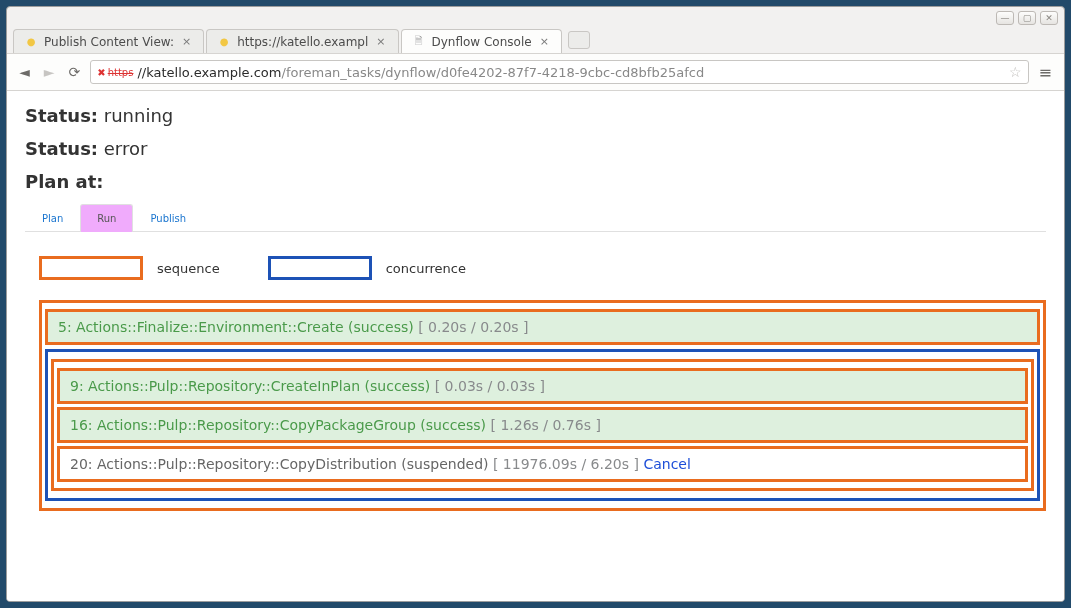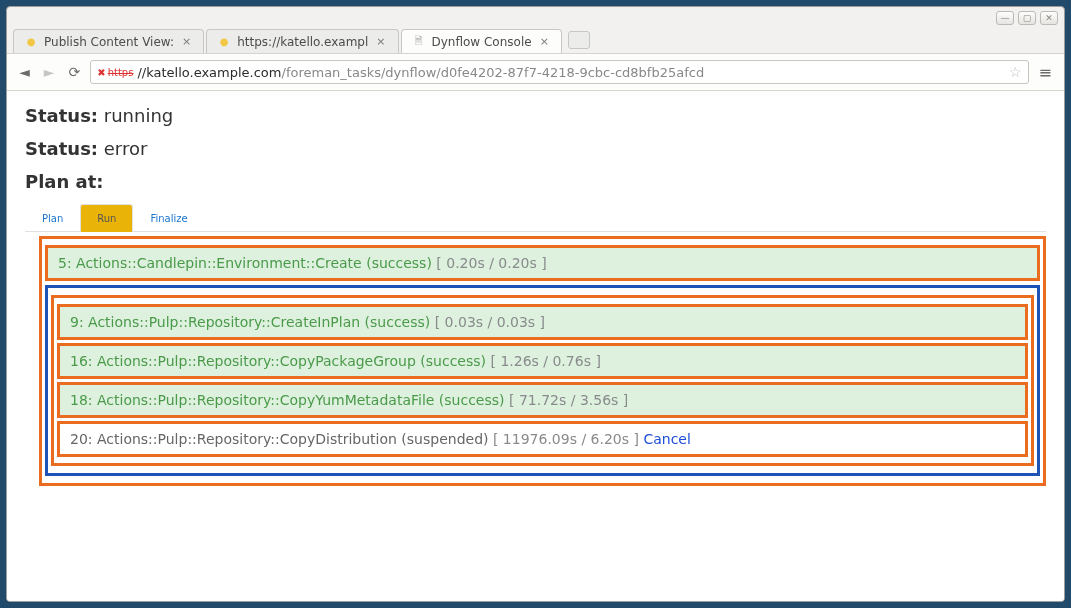--- a/index.html
+++ b/index.html
@@ -141,21 +141,21 @@
     color: #1a75cf;
     cursor: pointer;
     border: 1px solid transparent;
     border-bottom: none;
     border-radius: 3px 3px 0 0;
     margin-bottom: -1px;
   }
   .phase-tab.active {
     color: #555;
     border-color: #e0e0e0;
-    background: #eab308;
+    background: #f0abfc;
   }
 
   .legend {
     display: flex;
     align-items: center;
     gap: 14px;
     margin: 24px 0 20px 14px;
   }
   .legend-box {
     width: 104px; height: 24px;
@@ -242,39 +242,45 @@
     <div class="meta-line">
       <b>Status:</b> <span>error</span>
     </div>
     <div class="meta-line">
       <b>Plan at:</b> <span></span>
     </div>
 
     <div class="phase-tabs">
       <div class="phase-tab">Plan</div>
       <div class="phase-tab active">Run</div>
-      <div class="phase-tab">Finalize</div>
-    </div>
-
+      <div class="phase-tab">Publish</div>
+    </div>
+
+    <div class="legend">
+      <div class="legend-box seq-border"></div>
+      <span class="legend-label">sequence</span>
+      <div style="width:20px"></div>
+      <div class="legend-box con-border"></div>
+      <span class="legend-label">concurrence</span>
+    </div>
 
     <div class="flow">
       <div class="flow-box seq-border">
 
         <div class="step success">
-          <span>5</span>: <span>Actions::Candlepin::Environment::Create</span>
+          <span>5</span>: <span>Actions::Finalize::Environment::Create</span>
           (<span class="status-token">success</span>)
           <span class="times">[ 0.20s / 0.20s ]</span>
         </div>
 
         <div class="flow-box con-border">
           <div class="flow-box seq-border" id="inner-seq">
 
           <div class="step success">9: Actions::Pulp::Repository::CreateInPlan (<span class="status-token">success</span>) <span class="times">[ 0.03s / 0.03s ]</span></div>
               <div class="step success">16: Actions::Pulp::Repository::CopyPackageGroup (<span class="status-token">success</span>) <span class="times">[ 1.26s / 0.76s ]</span></div>
-              <div class="step success">18: Actions::Pulp::Repository::CopyYumMetadataFile (<span class="status-token">success</span>) <span class="times">[ 71.72s / 3.56s ]</span></div>
               <div class="step suspended">20: Actions::Pulp::Repository::CopyDistribution (<span class="status-token">suspended</span>) <span class="times">[ 11976.09s / 6.20s ]</span> <span class="cancel-link">Cancel</span></div>
             </div>
         </div>
 
       </div>
     </div>
 
   </div>
 </div>
 

